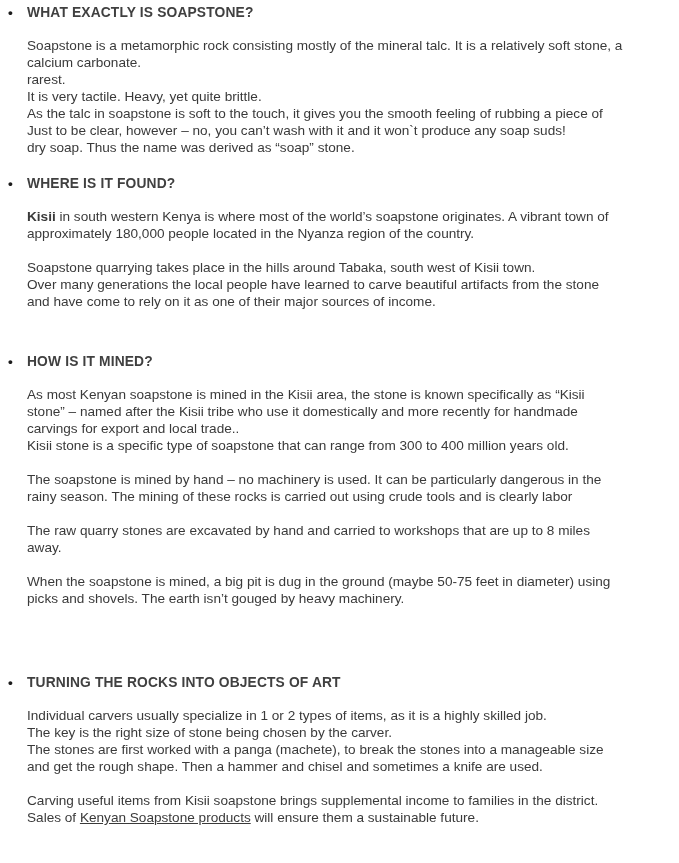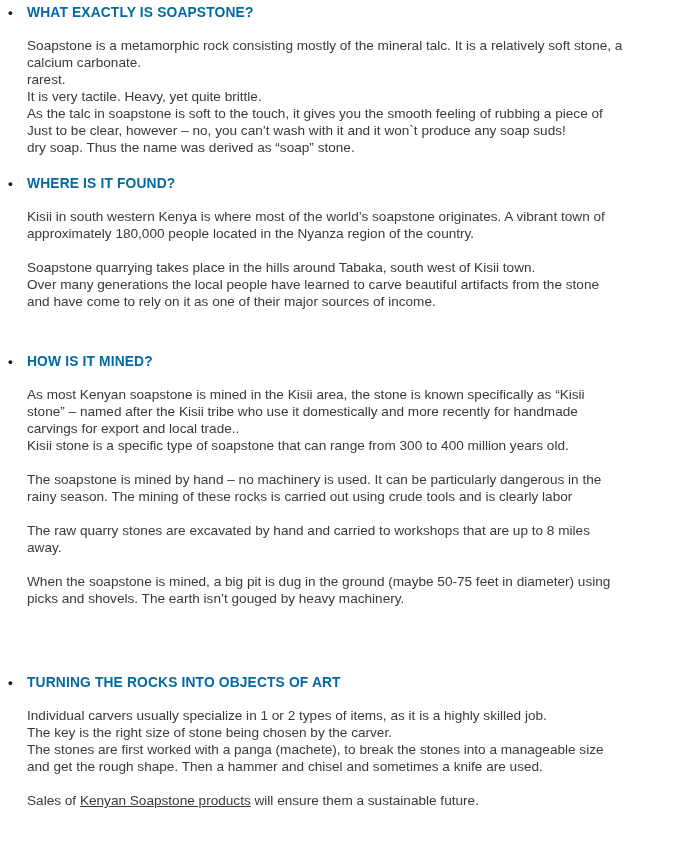--- a/index.html
+++ b/index.html
@@ -29,28 +29,28 @@
     position: absolute;
     left: -19px;
     top: 0;
     color: #1c1c1c;
     font-weight: bold;
   }
   .heading {
     margin: 0;
     font-size: 13.8px;
     font-weight: bold;
-    color: #0369a1;
+    color: #404040;
     letter-spacing: 0.15px;
     line-height: 17px;
   }
   .para { margin: 0 0 17px 0; }
   .para:last-child { margin-bottom: 0; }
   .line { white-space: pre; }
-  .b { font-weight: normal; }
+  .b { font-weight: bold; }
   .link { text-decoration: underline; text-align: center; }
 </style>
 </head>
 <body>
 
 <div class="doc">
 
   <div class="sec sec-0">
     <div class="hrow">
       <span class="bullet">•</span>
@@ -113,17 +113,18 @@
       <span class="bullet">•</span>
       <h2 class="heading">TURNING THE ROCKS INTO OBJECTS OF ART</h2>
     </div>
     <div class="para">
       <div class="line">Individual carvers usually specialize in 1 or 2 types of items, as it is a highly skilled job.</div>
       <div class="line">The key is the right size of stone being chosen by the carver.</div>
       <div class="line">The stones are first worked with a panga (machete), to break the stones into a manageable size</div>
       <div class="line">and get the rough shape. Then a hammer and chisel and sometimes a knife are used.</div>
     </div>
     <div class="para">
+      <div class="line">Carving useful items from Kisii soapstone brings supplemental income to families in the district.</div>
       <div class="line"><span>Sales of </span><span class="link">Kenyan Soapstone products</span><span> will ensure them a sustainable future.</span></div>
     </div>
   </div>
 
 </div>
 
 </body></html>

